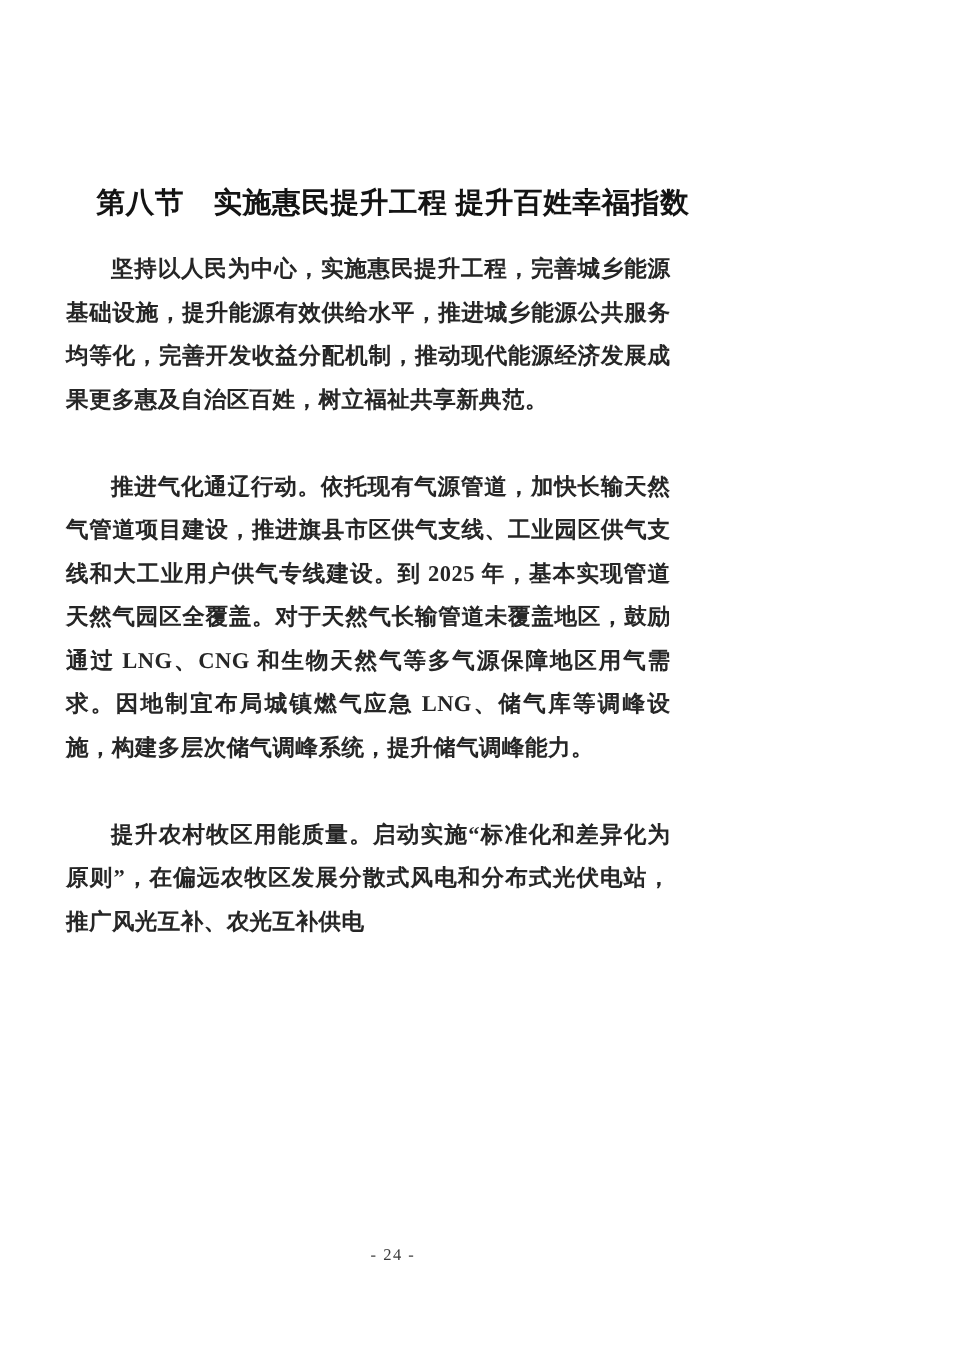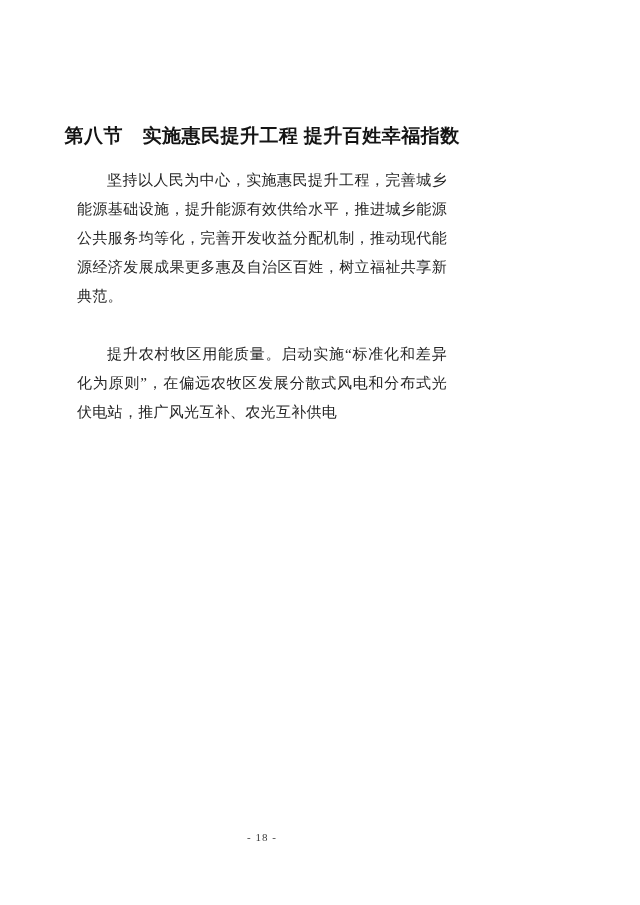--- a/index.html
+++ b/index.html
@@ -26,21 +26,22 @@
     padding-top: 121px;
     text-align: center;
     font-size: 19px;
     line-height: 30px;
     font-weight: bold;
     color: #141414;
     letter-spacing: 0.5px;
     white-space: nowrap;
   }
   .content {
-    margin: 15px 77px 0 77px;
+    margin: 15px 77px 0 44px;
+    font-weight: bold;
   }
   .content p {
     margin: 0 0 29px 0;
     font-size: 15px;
     line-height: 29px;
     text-align: justify;
     text-justify: inter-character;
     text-indent: 2em;
     letter-spacing: 0.3px;
     color: #262626;
@@ -58,18 +59,19 @@
 </style>
 </head>
 <body>
 
 <div class="page">
 
   <h1 class="title">第八节　实施惠民提升工程 提升百姓幸福指数</h1>
 
   <div class="content">
     <p>坚持以人民为中心，实施惠民提升工程，完善城乡能源基础设施，提升能源有效供给水平，推进城乡能源公共服务均等化，完善开发收益分配机制，推动现代能源经济发展成果更多惠及自治区百姓，树立福祉共享新典范。</p>
+    <p>推进气化通辽行动。依托现有气源管道，加快长输天然气管道项目建设，推进旗县市区供气支线、工业园区供气支线和大工业用户供气专线建设。到 2025 年，基本实现管道天然气园区全覆盖。对于天然气长输管道未覆盖地区，鼓励通过 LNG、CNG 和生物天然气等多气源保障地区用气需求。因地制宜布局城镇燃气应急 LNG、储气库等调峰设施，构建多层次储气调峰系统，提升储气调峰能力。</p>
     <p>提升农村牧区用能质量。启动实施“标准化和差异化为原则”，在偏远农牧区发展分散式风电和分布式光伏电站，推广风光互补、农光互补供电</p>
   </div>
 
-  <div class="page-number">- 18 -</div>
+  <div class="page-number">- 24 -</div>
 
 </div>
 
 </body></html>

